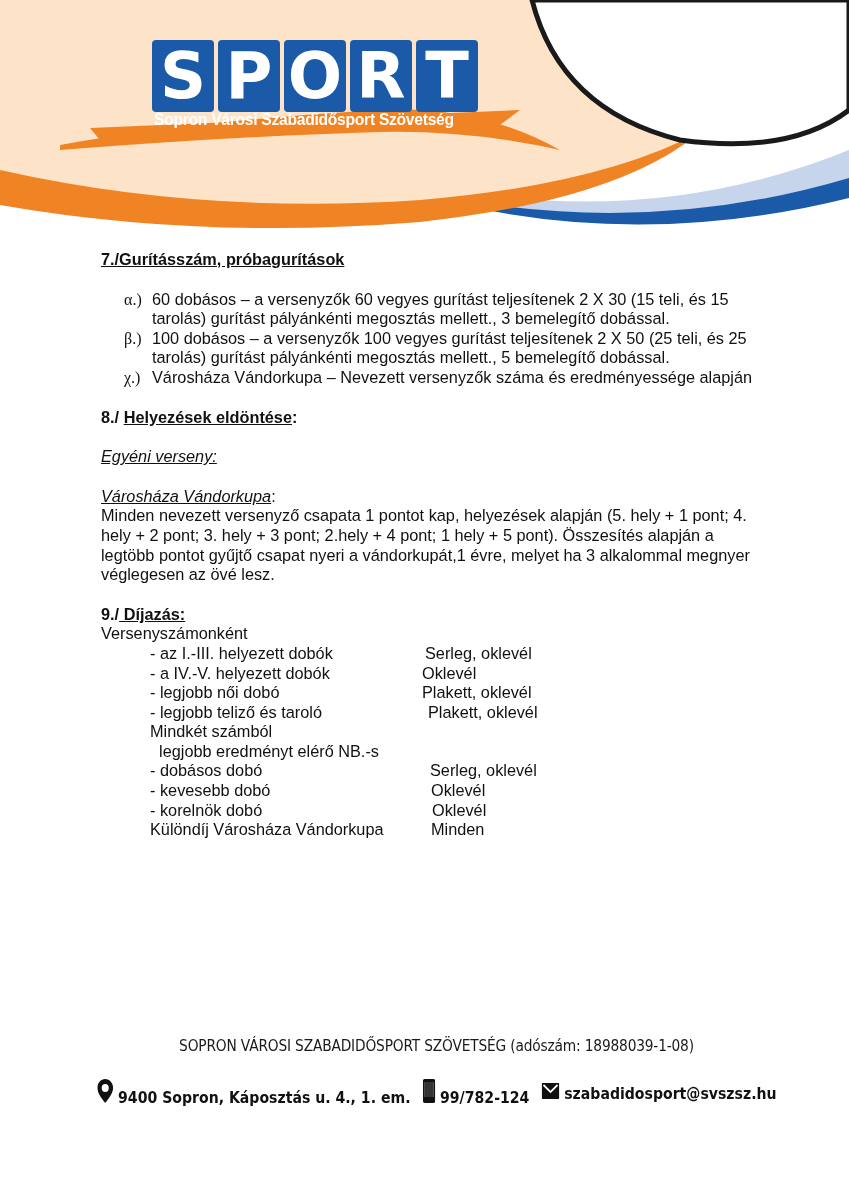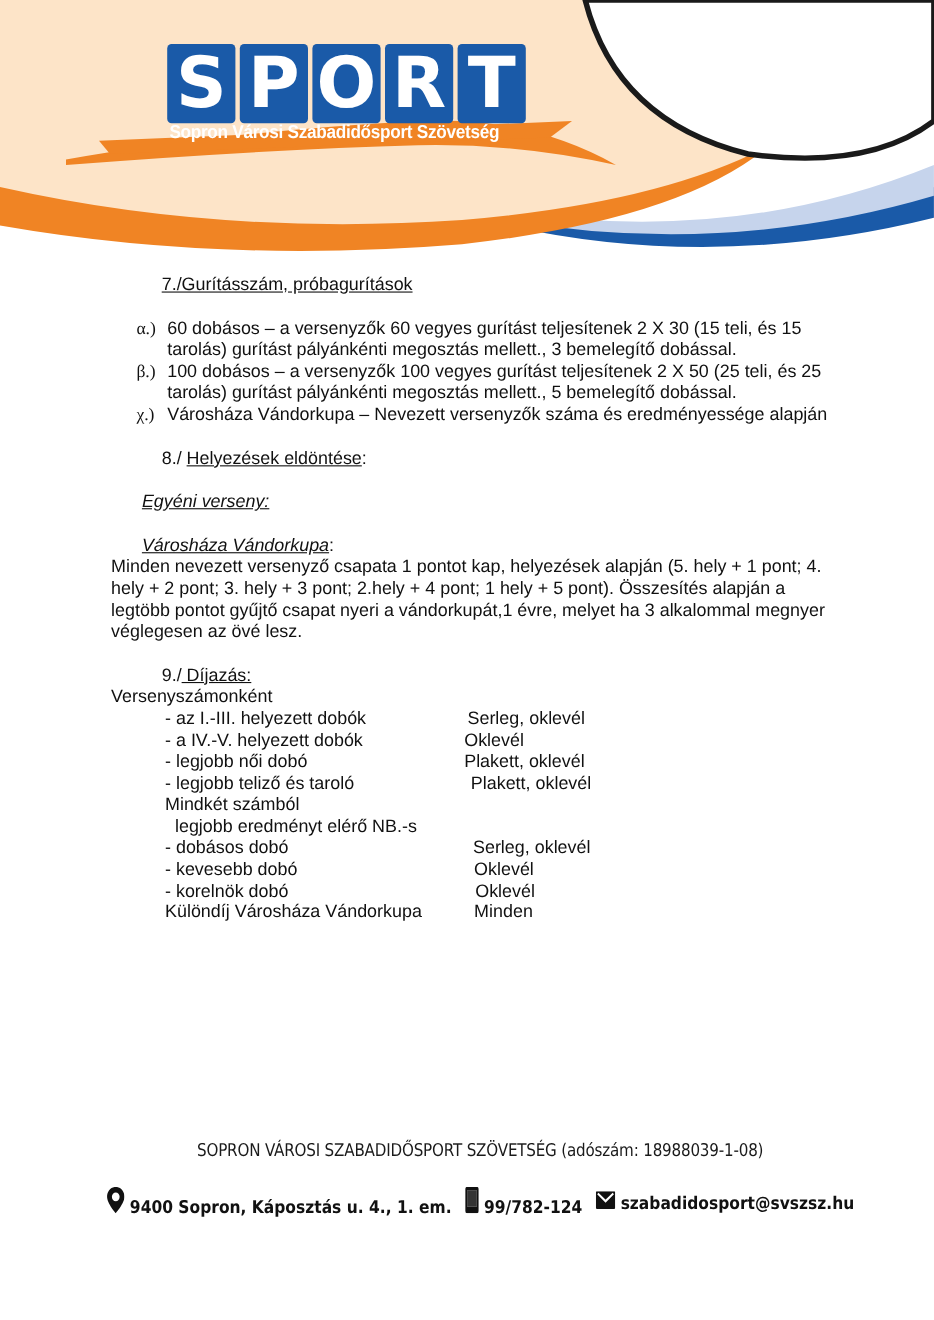--- a/index.html
+++ b/index.html
@@ -3,23 +3,23 @@
 <meta charset="utf-8">
 <style>
   html, body { margin:0; padding:0; background:#ffffff; }
   body { width:849px; height:1200px; position:relative; overflow:hidden; font-family:"Liberation Sans", sans-serif; color:#111; }
   .header-art { position:absolute; left:0; top:0; width:849px; height:240px; }
   .logo { position:absolute; left:152px; top:40px; width:340px; height:100px; }
   .logo-letters { position:absolute; left:0; top:0; display:flex; gap:4px; }
   .logo-letter { width:62px; height:72px; background:#1a5aa8; color:#fff; font-family:"DejaVu Sans", sans-serif; font-weight:bold; font-size:64px; line-height:72px; text-align:center; border-radius:4px; }
   .logo-tagline { position:absolute; left:2px; top:70px; color:#fff; font-family:"Liberation Sans", sans-serif; font-weight:bold; font-size:17px; letter-spacing:-0.3px; white-space:nowrap; transform:scaleX(0.92); transform-origin:left; }
   .content { position:absolute; left:101px; top:250px; width:660px; font-size:16.3px; line-height:19.6px; }
-  .h { font-weight:normal;margin-left:46px; }
+  .h { font-weight:bold; }
   .u { text-decoration:underline; }
-  .i { font-style:italic;margin-left:28px; }
+  .i { font-style:italic; }
   .list-item { position:relative; padding-left:51px; }
   .list-marker { position:absolute; left:23px; top:0; font-family:"Liberation Serif", serif; font-size:16px; }
   .gap { height:20px; }
   .prize-row { display:flex; padding-left:49px; }
   .prize-name { width:275px; }
   .footer { position:absolute; left:12px; top:1036px; width:849px; }
   .footer-line1 { text-align:center; font-family:"DejaVu Sans", sans-serif; font-size:16px; color:#1a1a1a; letter-spacing:-0.2px; transform:scaleX(0.86); }
   .footer-line2 { display:flex; align-items:center; justify-content:center; gap:10px; margin-top:24px; font-family:"DejaVu Sans", sans-serif; font-weight:bold; font-size:16px; color:#111; }
   .footer-scale { transform:scaleX(0.88); display:flex; gap:14px; align-items:center; }
 </style>

